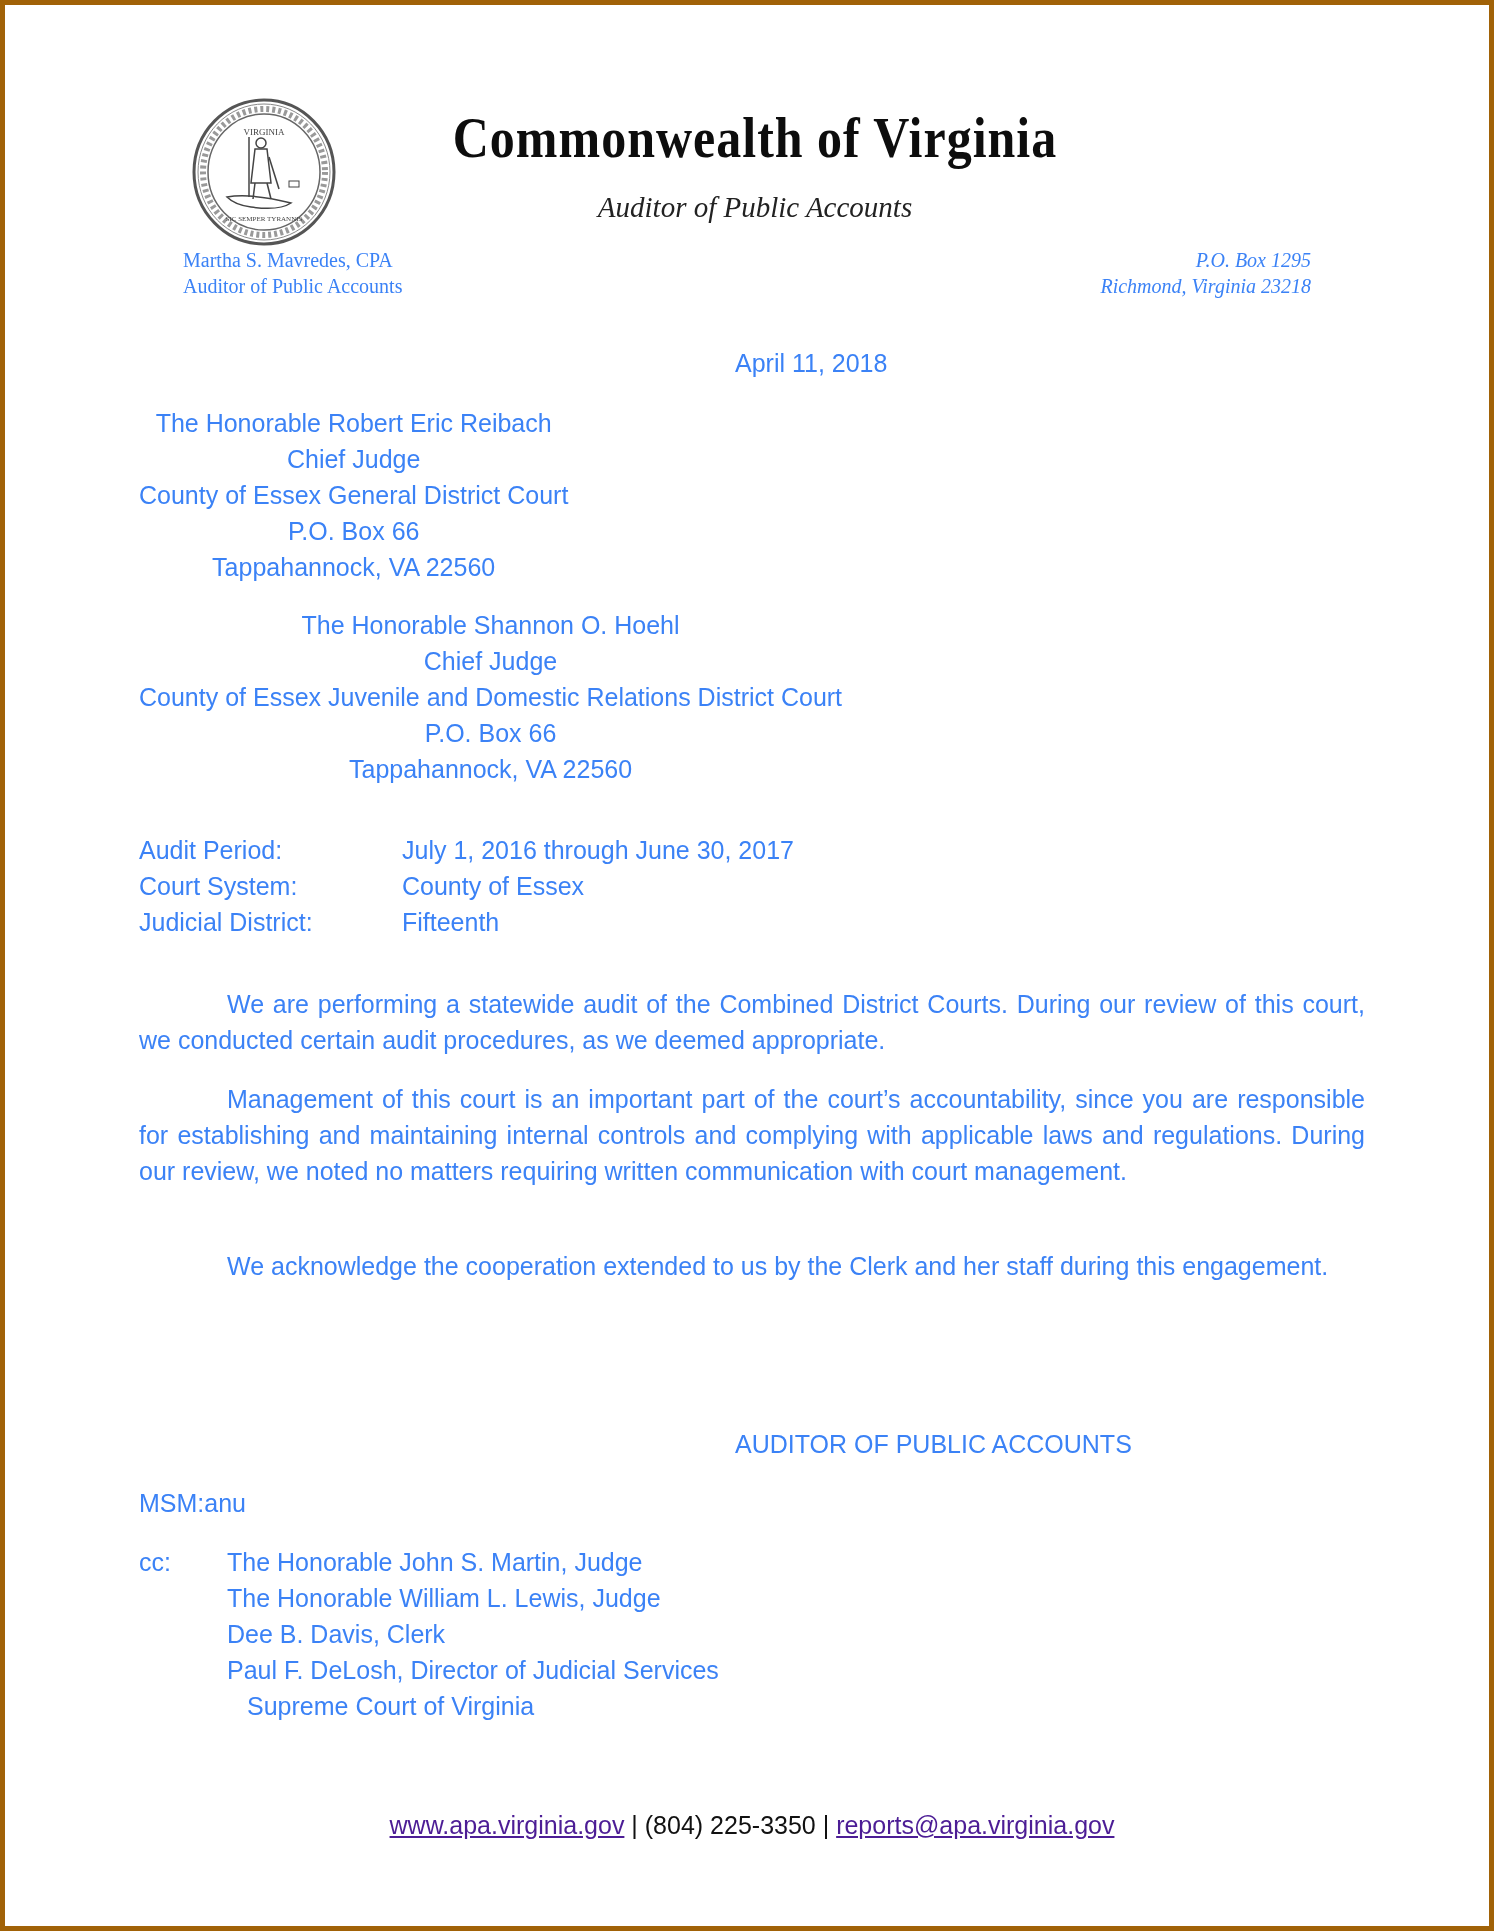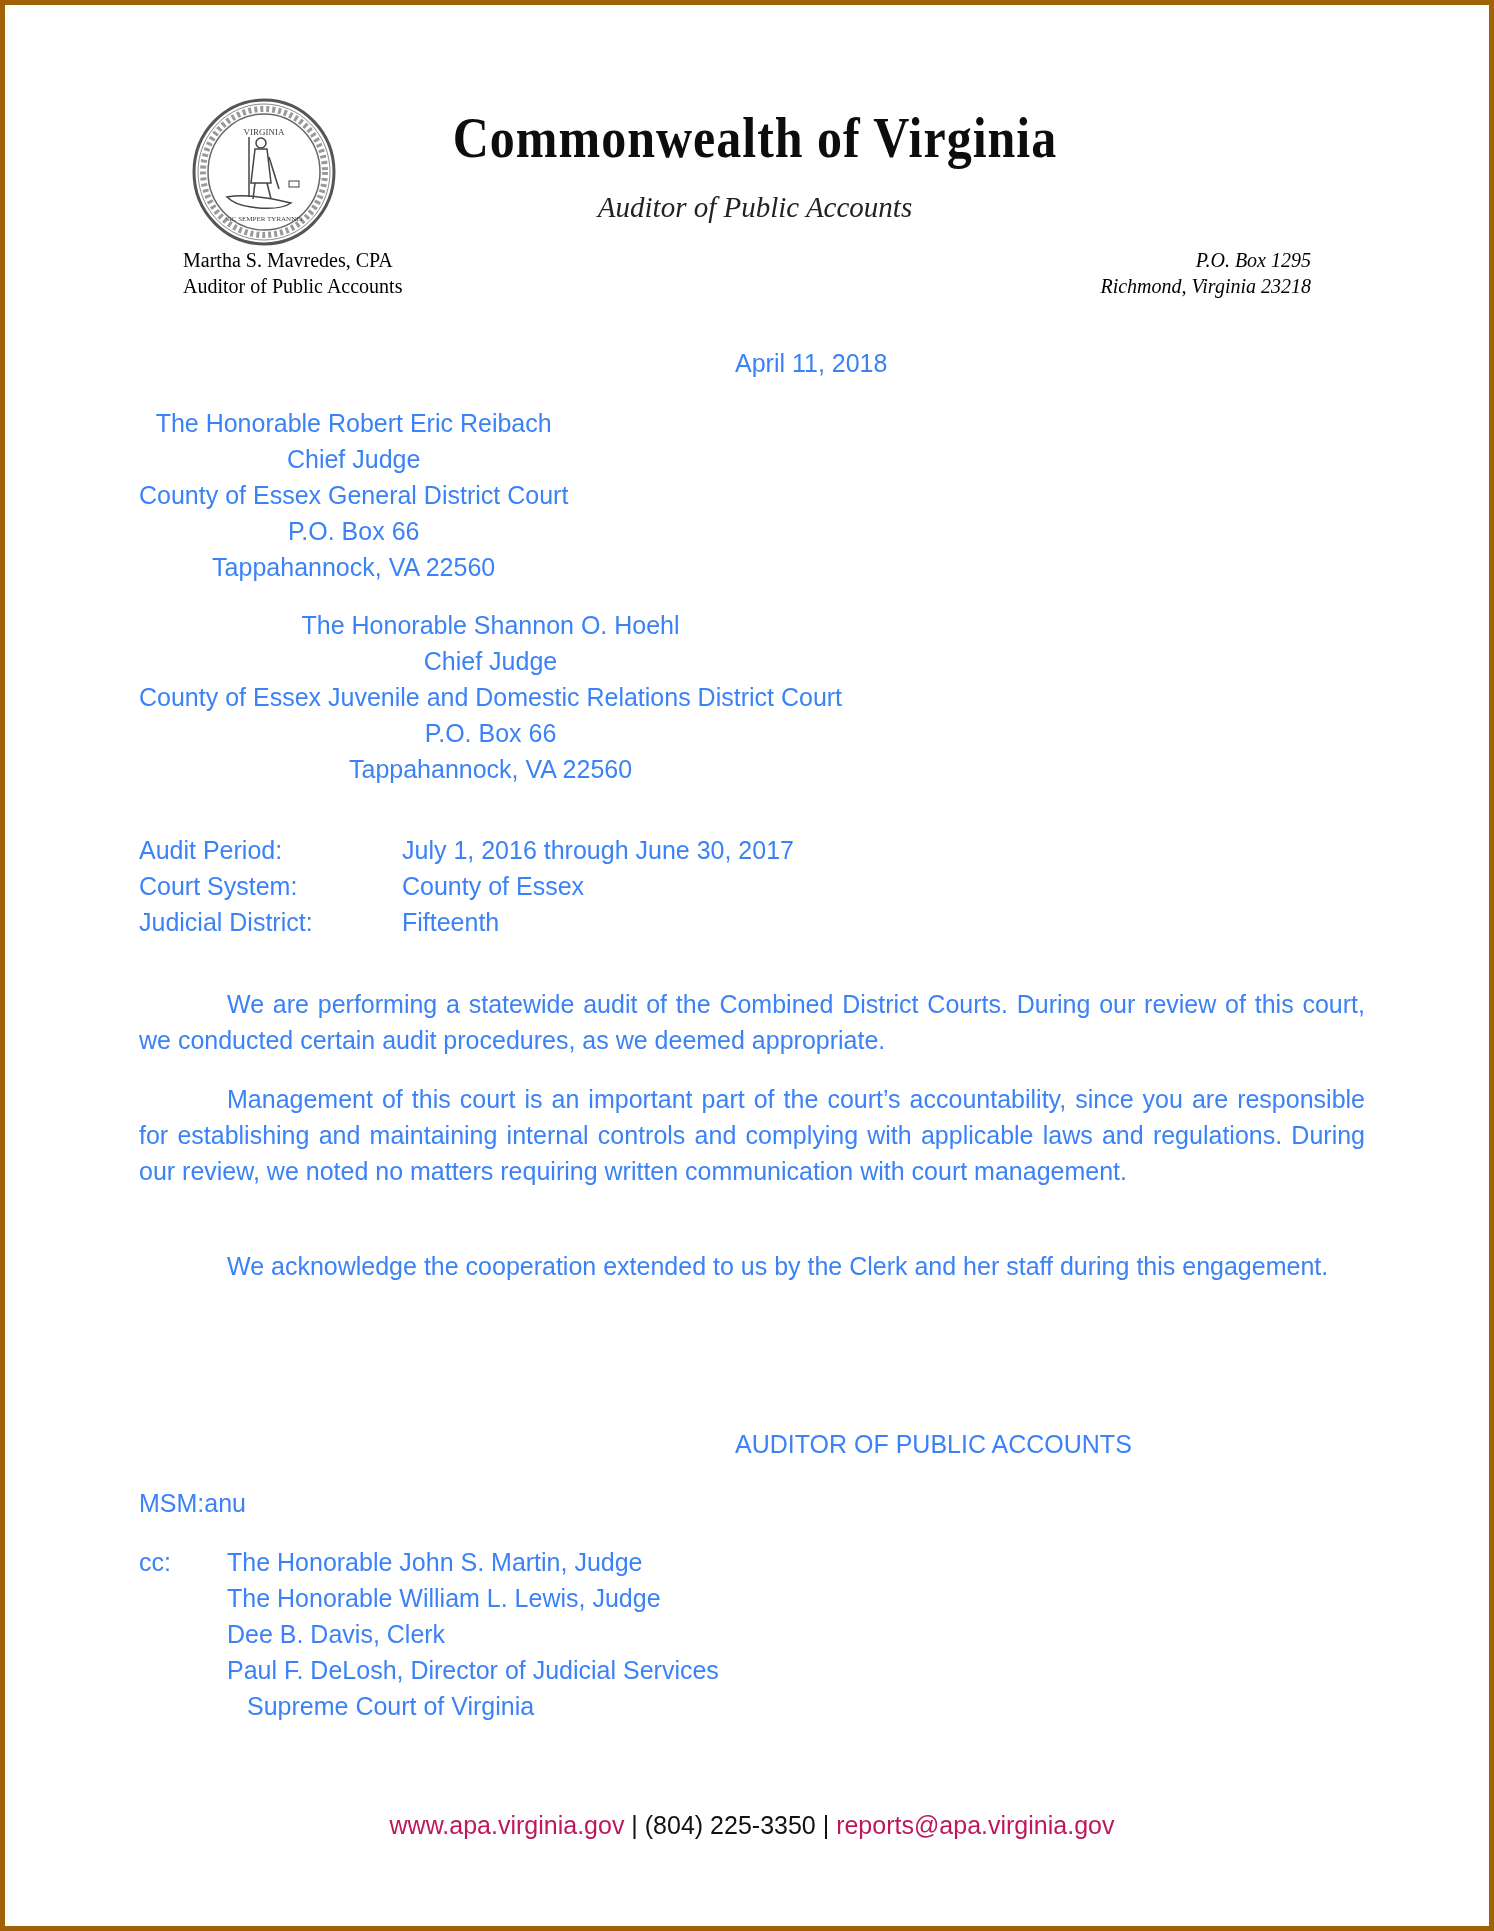--- a/index.html
+++ b/index.html
@@ -20,21 +20,21 @@
     transform: scaleY(1.12); transform-origin: top center;
   }
   .lh-sub {
     position: absolute; left: 440px; top: 186px; width: 620px; text-align: center;
     font-family: "Liberation Serif", "DejaVu Serif", serif;
     font-size: 29px; font-style: italic; color: #222;
   }
   .lh-left, .lh-right {
     position: absolute; top: 242px;
     font-family: "Liberation Serif", "DejaVu Serif", serif;
-    font-size: 20px; line-height: 26px; color: #000000;
+    font-size: 20px; line-height: 26px; color: #3b82f6;
   }
   .lh-left { left: 178px; }
   .lh-right { right: 178px; text-align: right; font-style: italic; }
 
   
   .txt { font-family: "Liberation Sans", "DejaVu Sans", sans-serif; font-size: 25px; line-height: 36px; color: #3b82f6; }
   .date { position: absolute; left: 730px; top: 340px; }
   .addr { position: absolute; left: 134px; }
   .addr div { white-space: nowrap; text-align: center; }
   .info { position: absolute; left: 134px; top: 827px; }
@@ -48,21 +48,21 @@
   .initials { position: absolute; left: 134px; top: 1480px; }
   .cc { position: absolute; left: 134px; top: 1539px; display: flex; }
   .cc-label { width: 88px; }
   .cc-list div { white-space: nowrap; }
   .cc-sub { padding-left: 20px; }
 
   .footer {
     position: absolute; left: 0; width: 1494px; top: 1806px; text-align: center;
     font-family: "Liberation Sans", "DejaVu Sans", sans-serif; font-size: 25px; color: #111;
   }
-  .footer a { color: #be185d; }
+  .footer a { color: #4c1d95; text-decoration: underline; }
 </style>
 </head>
 <body>
 
 <div class="page">
 
   <div class="seal">
     <svg width="146" height="150" viewBox="0 0 146 150">
       <ellipse cx="73" cy="75" rx="70" ry="72" fill="none" stroke="#555" stroke-width="3"></ellipse>
       <ellipse cx="73" cy="75" rx="66" ry="68" fill="none" stroke="#888" stroke-width="1"></ellipse>

